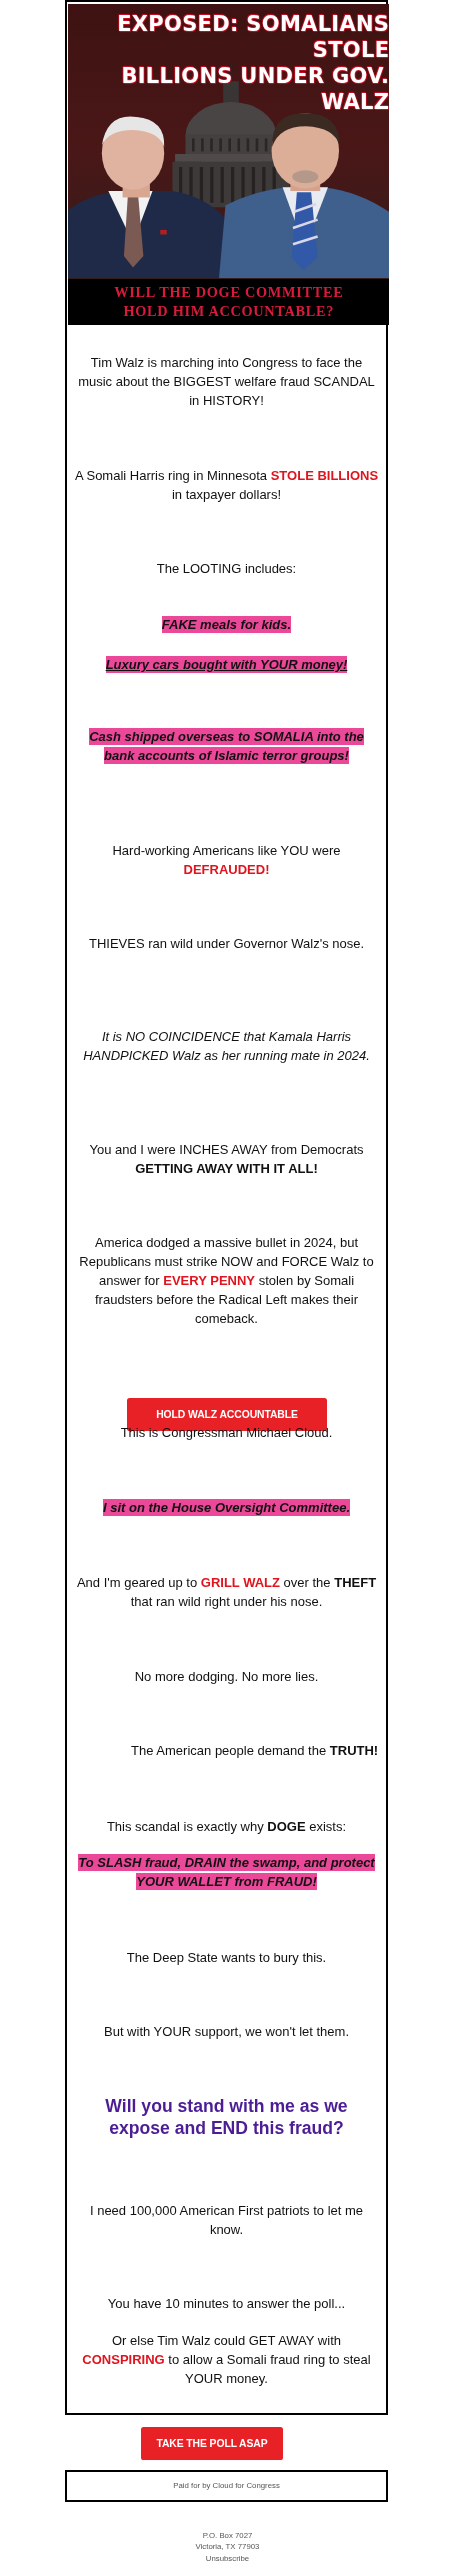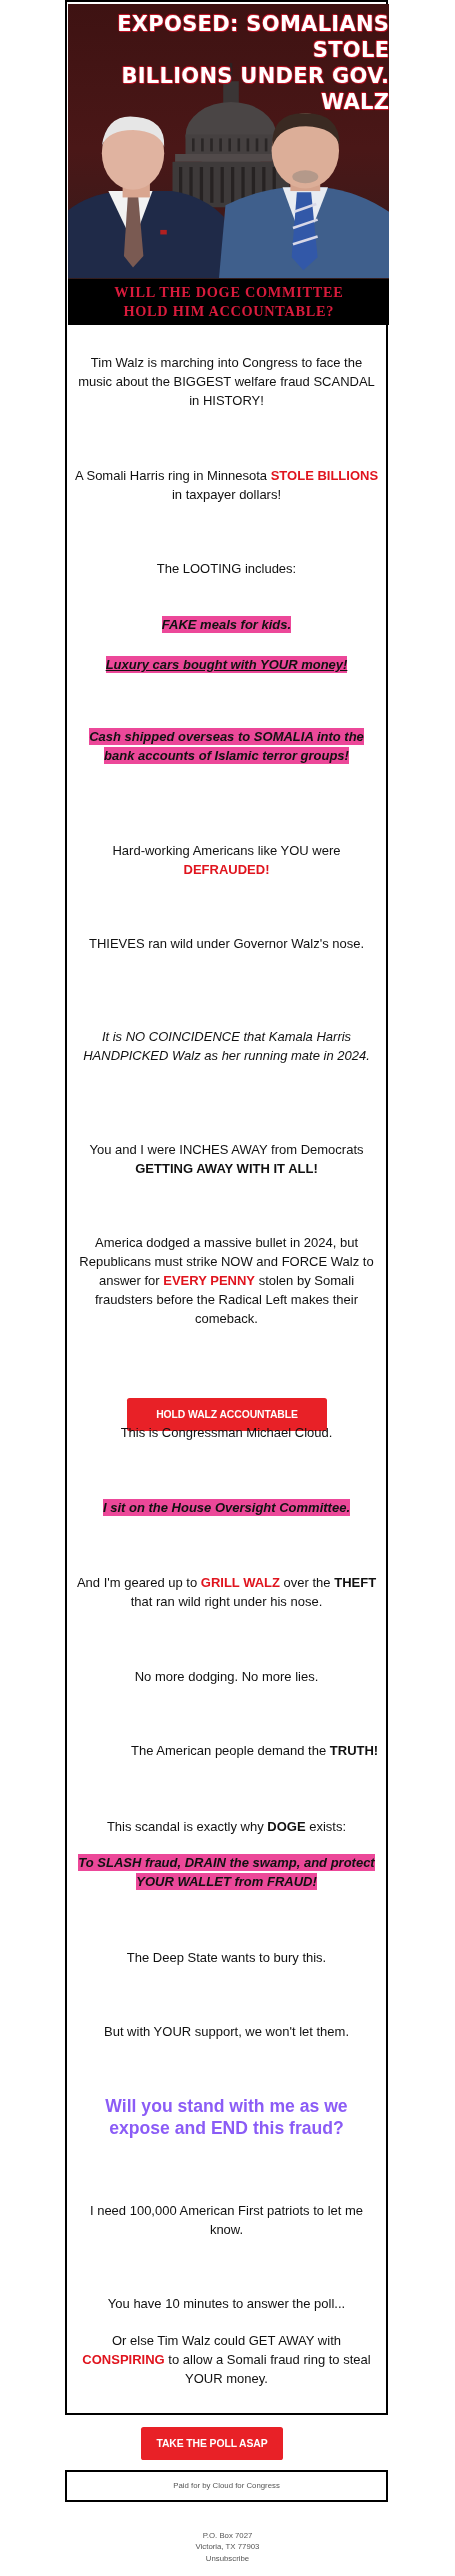--- a/index.html
+++ b/index.html
@@ -11,21 +11,21 @@
   .capitol { position:absolute; left:98px; top:59px; width:130px; height:169px; }
   .person { position:absolute; }
   .person-left { left:0; top:109px; width:156px; height:165px; }
   .person-right { left:151px; top:104px; width:170px; height:170px; }
   .hero-banner { position:absolute; left:0; right:0; top:275px; height:47px; background:#000; color:#d81b3c; font-weight:700; font-family:Liberation Serif, serif; font-size:14.3px; line-height:19.5px; text-align:center; padding-top:3.9px; box-sizing:border-box; letter-spacing:0.7px; }
   .p { position:absolute; left:7.8px; right:7.8px; text-align:center; font-size:13px; line-height:19px; color:#111; }
   .red { color:#e0141e; font-weight:700; }
   .b { font-weight:700; }
   .hl { background:#ec4899; font-weight:700; font-style:italic; padding:1.3px 0; }
   .it { font-style:italic; }
-  .blue { color:#8b5cf6; font-weight:700; font-size:17.6px; line-height:22px; }
+  .blue { color:#4c1d95; font-weight:700; font-size:17.6px; line-height:22px; }
   .btn { position:absolute; background:#e82127; color:#fff; font-weight:700; font-size:10.4px; border-radius:2.6px; text-align:center; display:flex; align-items:center; justify-content:center; cursor:pointer; letter-spacing:-0.1px; }
   .btn-hold { left:60px; top:1356px; width:200px; height:33px;margin-top:40px; }
   .btn-poll { left:141px; top:2427px; width:142px; height:33px; }
   .footer-box { position:absolute; left:65px; top:2470px; width:319px; height:28px; border:2.6px solid #000; text-align:center; font-size:7.8px; line-height:28px; color:#555; }
   .addr { position:absolute; left:0; right:0; top:2512px; text-align:center; font-size:7.8px; line-height:11px; color:#555;margin-top:18px; }
   .unsub { position:absolute; left:0; right:0; top:2554px; text-align:center; font-size:7.8px; color:#555; cursor:pointer; }
 </style>
 </head>
 <body>
 

